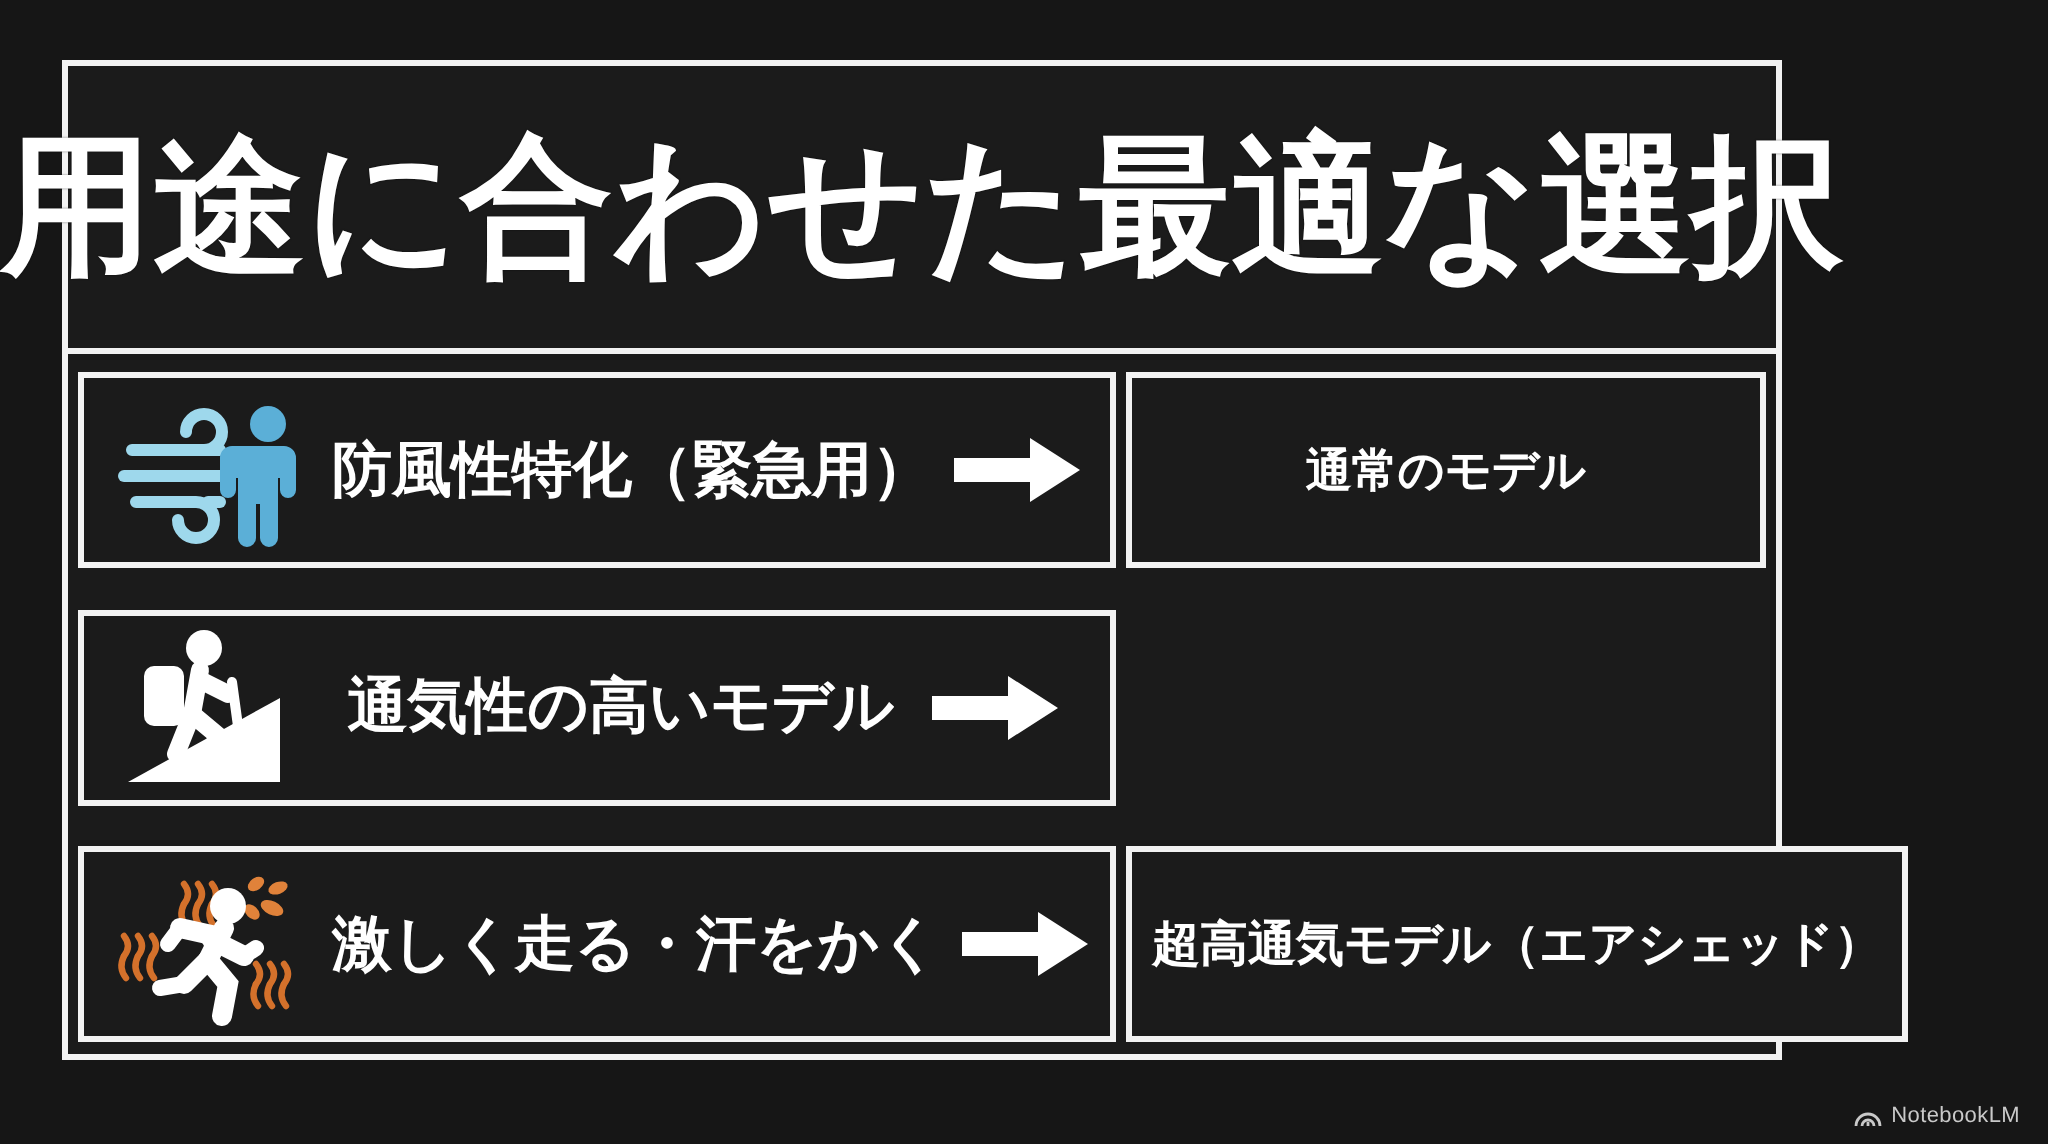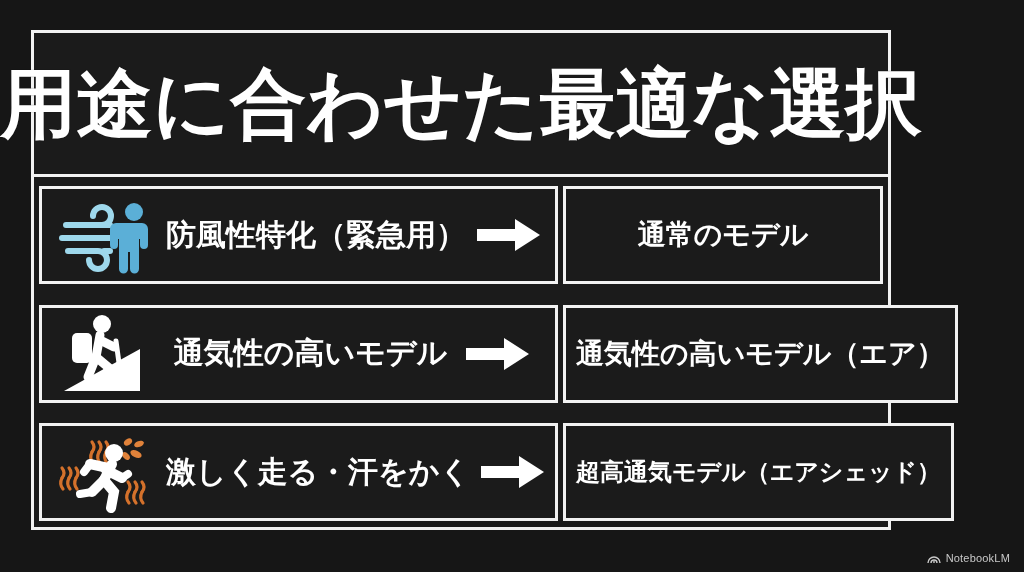--- a/index.html
+++ b/index.html
@@ -115,21 +115,21 @@
 
   .arrow-box {
     flex: 0 0 86px;
     display: flex;
     align-items: center;
     justify-content: center;
   }
 
   .right-label {
     color: #ffffff;
-    font-size: 28px;
+    font-size: 23px;
     font-weight: 700;
     white-space: nowrap;
     text-align: center;
   }
   .right-label.big { font-size: 24px; }
 
   
   .watermark {
     position: absolute;
     right: 14px;
@@ -208,23 +208,20 @@
 
             <path d="M58 28 L64 72" stroke="#ffffff" stroke-width="5" stroke-linecap="round" fill="none"></path>
           </svg>
         </div>
         <div class="row-label">通気性の高いモデル</div>
         <div class="arrow-box">
           <svg width="64" height="34" viewBox="0 0 64 34">
             <path d="M0 11 H38 V1 L63 17 L38 33 V23 H0 Z" fill="#ffffff"></path>
           </svg>
         </div>
-      </div>
-      <div class="cell cell-right">
-        <div class="right-label">通気性の高いモデル（エア）</div>
       </div>
     </div>
 
     <div class="row">
       <div class="cell cell-left">
         <div class="icon-box">
           <svg width="104" height="84" viewBox="0 0 104 84">
 
             <g fill="none" stroke="#d4712b" stroke-width="3.2" stroke-linecap="round">
               <path d="M36 22 q4 -5 0 -10"></path>

